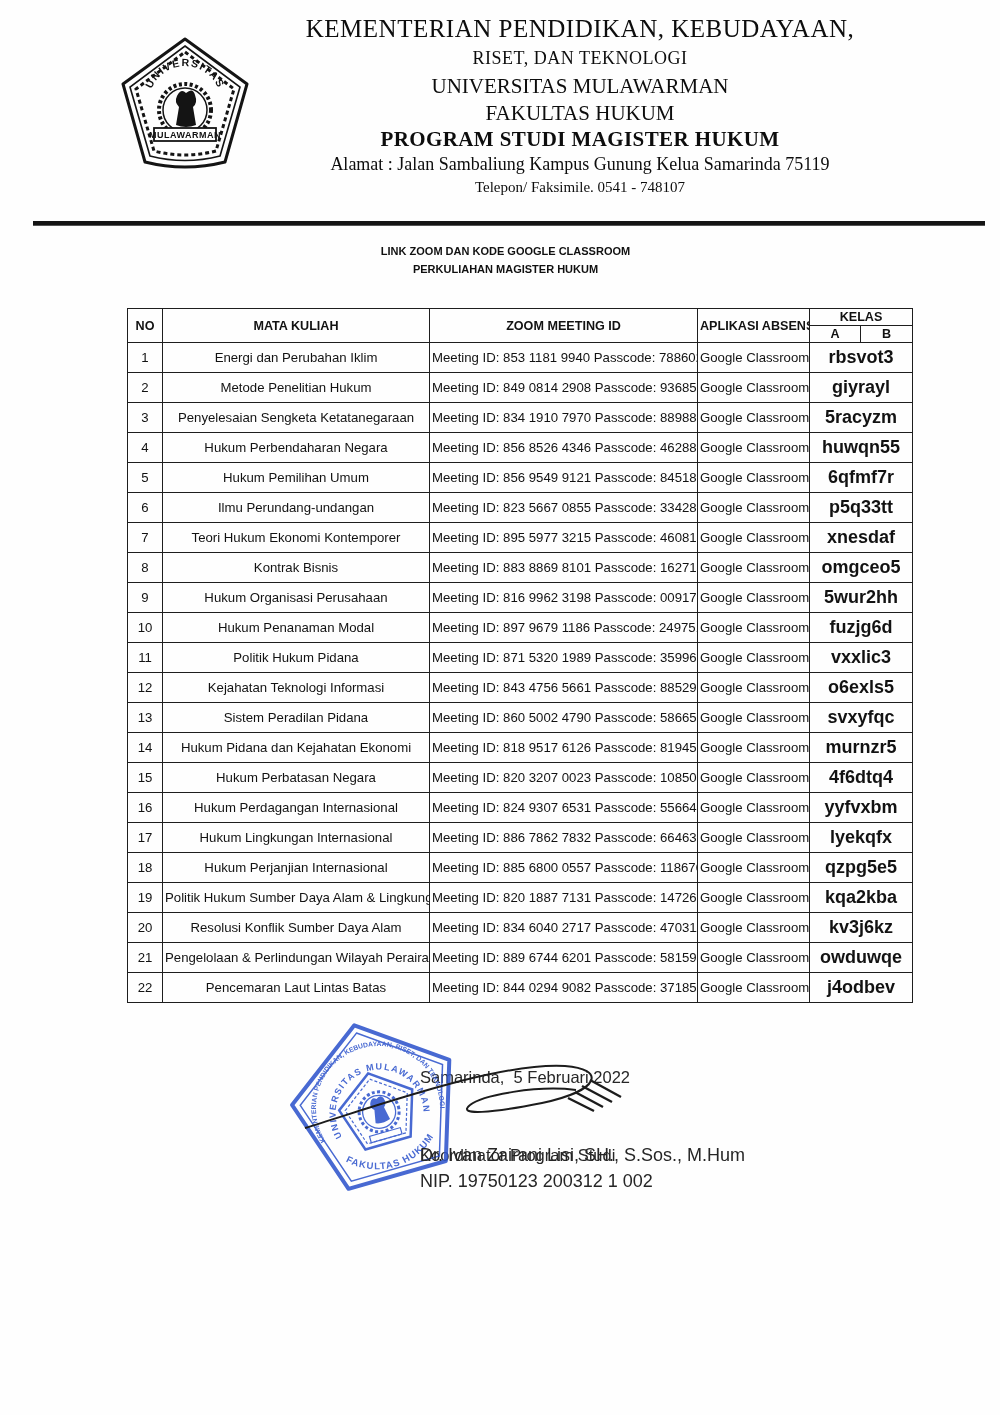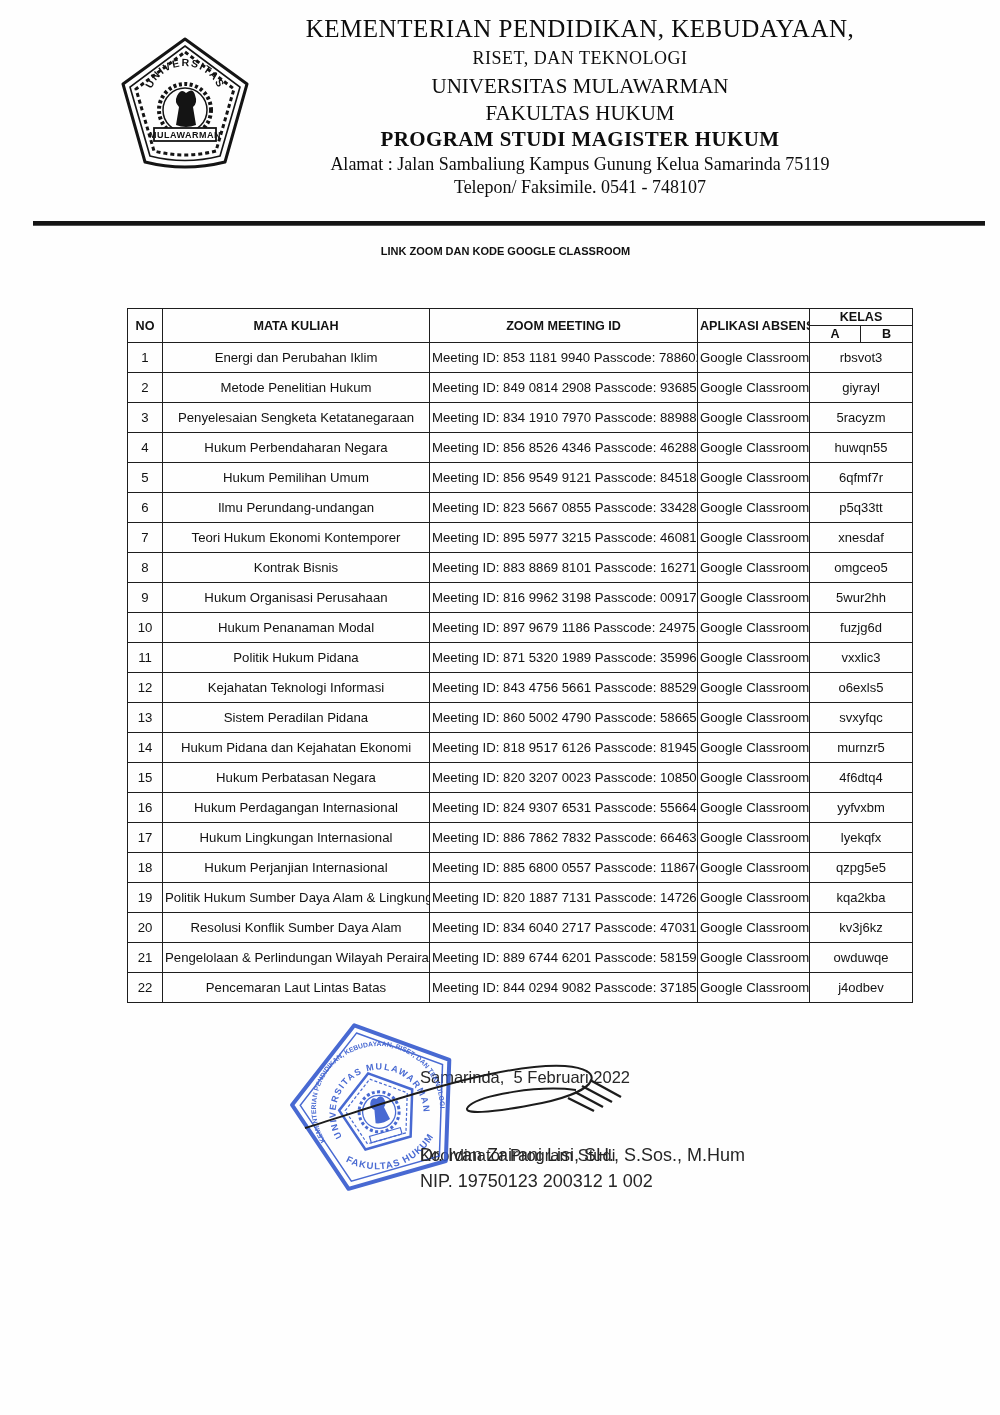--- a/index.html
+++ b/index.html
@@ -13,21 +13,21 @@
   .letterhead {
     position:absolute; top:14px; left:250px; width:660px;
     text-align:center; font-family:"Liberation Serif", serif; color:#0d0d0d;
   }
   .lh-1 { font-size:25px; line-height:30px; letter-spacing:.5px; }
   .lh-2 { font-size:18px; line-height:29px; letter-spacing:.5px; }
   .lh-3 { font-size:21px; line-height:27px; }
   .lh-4 { font-size:21px; line-height:26px; }
   .lh-5 { font-size:21px; line-height:26px; font-weight:bold; letter-spacing:.4px; }
   .lh-6 { font-size:18px; line-height:24px; }
-  .lh-7 { font-size:18px; line-height:22px; }
+  .lh-7 { font-size:15px; line-height:22px; }
   .lh-8 { font-size:18px; line-height:22px; }
   .lh-8 b { font-weight:bold; }
   .rule {
     position:absolute; top:221px; left:33px; width:952px; height:5px;
     background:#141414; border-bottom:1px solid #555;
   }
   .logo-box { position:absolute; top:36px; left:116px; width:138px; height:134px; }
   
   .doc-title {
     position:absolute; top:243px; left:113px; width:785px; text-align:center;
@@ -38,21 +38,21 @@
     position:absolute; top:308px; left:127px; width:785px;
     border-collapse:collapse; table-layout:fixed;
     font-size:13.2px; color:#121212;
   }
   table.courses th, table.courses td {
     border:1.6px solid #1e1e1e; text-align:center; vertical-align:middle;
     padding:0 2px; overflow:hidden; white-space:nowrap;
   }
   table.courses th { font-size:12.6px; font-weight:bold; height:17px; }
   table.courses td { height:30px; }
-  table.courses td.code { font-weight:normal; font-size:13px; }
+  table.courses td.code { font-weight:bold; font-size:18px; }
   
   .sign-block { position:absolute; left:420px; top:1012px; font-size:16.5px; color:#262626; white-space:pre; line-height:26px; }
   .name-block { position:absolute; left:420px; top:1142px; font-size:18px; color:#262626; line-height:26px; }
   .stamp-svg { position:absolute; left:270px; top:1000px; width:390px; height:215px; }
   .stamp { opacity:.88; }
 </style>
 </head>
 <body>
 
 <div class="page">
@@ -83,20 +83,21 @@
     <div class="lh-4">FAKULTAS HUKUM</div>
     <div class="lh-5">PROGRAM STUDI MAGISTER HUKUM</div>
     <div class="lh-6">Alamat : Jalan Sambaliung Kampus Gunung Kelua Samarinda 75119</div>
     <div class="lh-7">Telepon/ Faksimile. 0541 - 748107</div>
   </div>
 
   <div class="rule"></div>
 
   <div class="doc-title">
     <div>LINK ZOOM DAN KODE GOOGLE CLASSROOM</div>
+    <div>PERKULIAHAN MAGISTER HUKUM</div>
   </div>
 
   <table class="courses">
     <colgroup>
       <col style="width:35px">
         <col style="width:267px">
         <col style="width:268px">
       <col style="width:112px">
         <col style="width:51px">
         <col style="width:52px">

